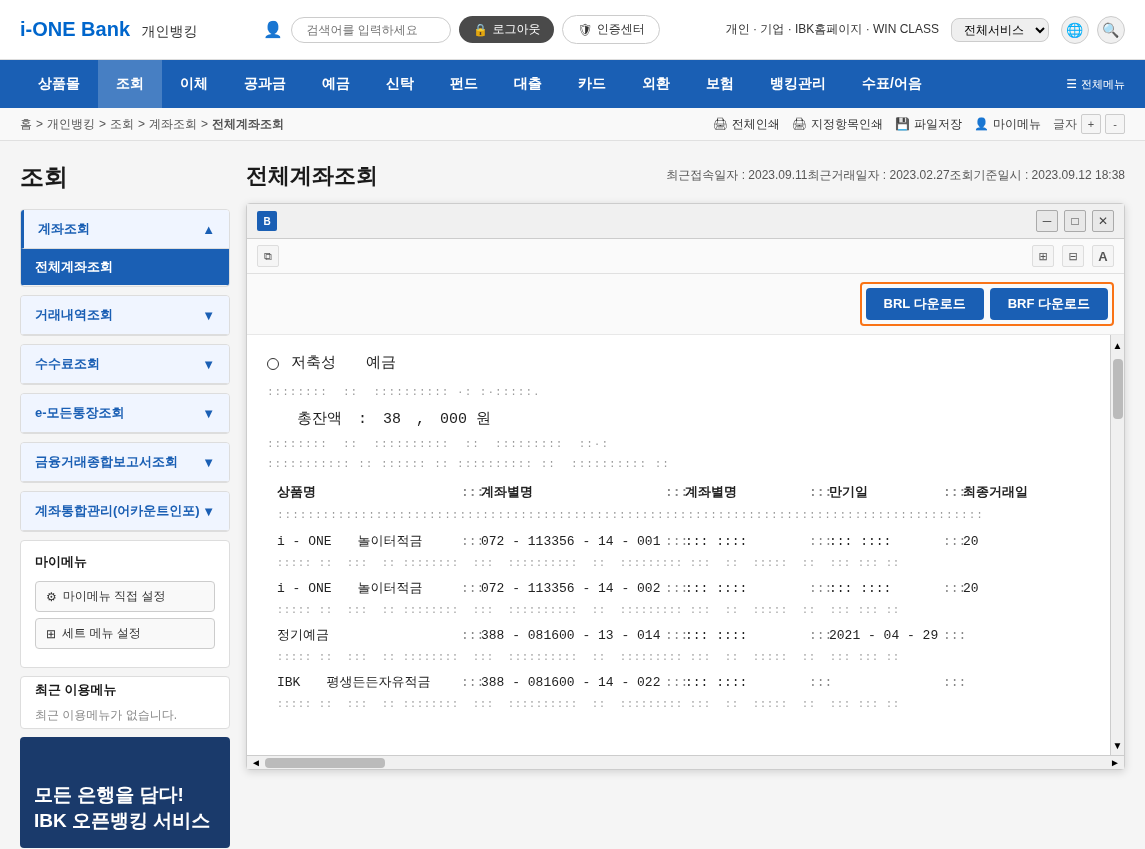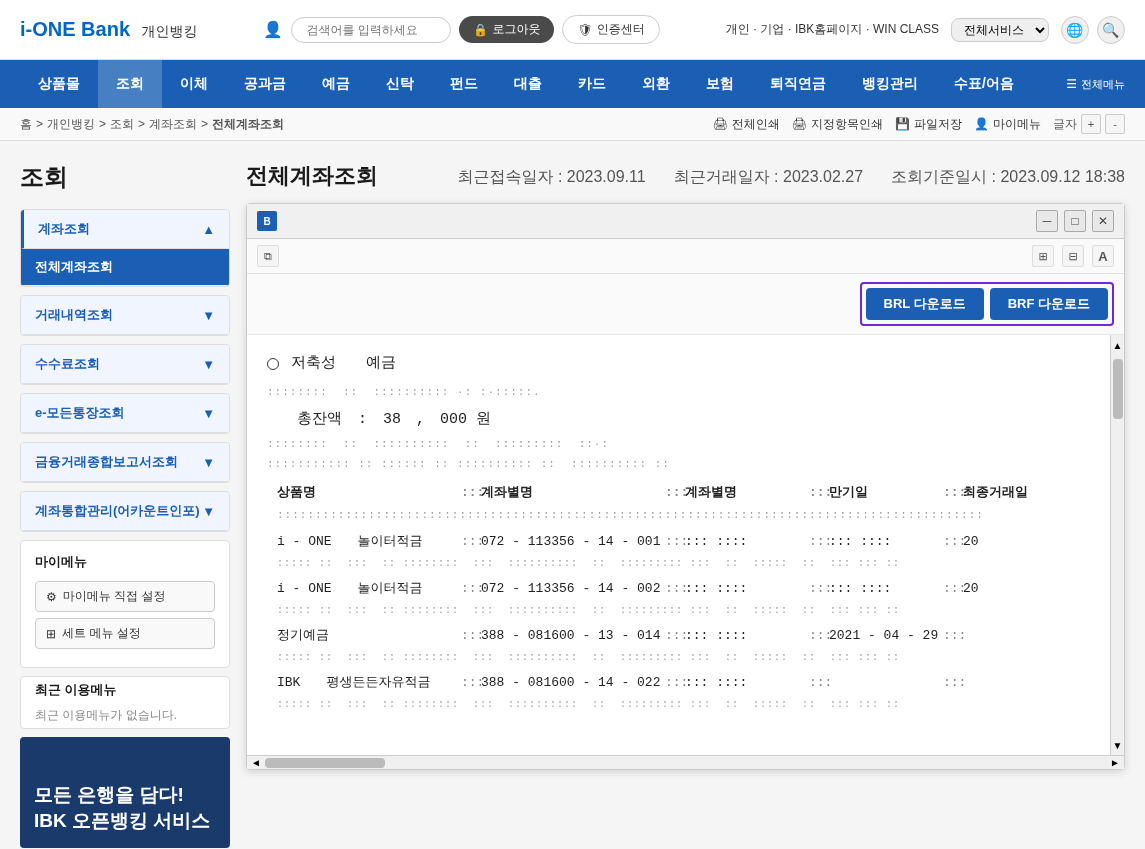--- a/index.html
+++ b/index.html
@@ -48,37 +48,37 @@
     .recent-box { background: #fff; border: 1px solid #ddd; border-radius: 4px; margin-bottom: 8px; padding: 4px 14px; }
     .recent-title { font-size: 13px; font-weight: bold; color: #1a1a1a; margin-bottom: 8px; }
     .recent-text { font-size: 12px; color: #888; }
 
     .banner-box { background: #1a3a6b; border-radius: 4px; padding: 14px; color: #fff; font-size: 12px; margin-top: 8px; min-height: 70px; display: flex; align-items: center; }
 
     
     .content { flex: 1; }
     .content-header { display: flex; align-items: flex-start; justify-content: space-between; margin-bottom: 12px; }
     .content-title { font-size: 22px; font-weight: bold; color: #1a1a1a; }
-    .content-info { font-size: 16px; color: #555; display: flex; gap: 28px; padding-top: 6px; }
+    .content-info { font-size: 12px; color: #555; display: flex; gap: 0; padding-top: 6px; }
 
     
     .doc-window { background: #fff; border: 1px solid #ccc; border-radius: 4px; box-shadow: 0 2px 8px rgba(0,0,0,0.15); }
     .doc-titlebar { background: #f0f0f0; border-bottom: 1px solid #ccc; padding: 6px 10px; display: flex; align-items: center; justify-content: space-between; }
     .doc-titlebar-left { display: flex; align-items: center; gap: 8px; }
     .doc-icon { width: 20px; height: 20px; background: #1a5fb4; border-radius: 2px; display: flex; align-items: center; justify-content: center; color: #fff; font-size: 10px; font-weight: bold; }
     .doc-titlebar-right { display: flex; align-items: center; gap: 6px; }
     .doc-winbtn { width: 22px; height: 22px; border: 1px solid #aaa; background: #e8e8e8; border-radius: 2px; cursor: pointer; display: flex; align-items: center; justify-content: center; font-size: 12px; color: #444; }
 
     .doc-toolbar { padding: 6px 10px; border-bottom: 1px solid #e0e0e0; display: flex; align-items: center; gap: 8px; background: #fafafa; }
     .doc-tool-icon { width: 22px; height: 22px; border: 1px solid #ddd; background: #f5f5f5; border-radius: 2px; display: flex; align-items: center; justify-content: center; font-size: 11px; cursor: pointer; color: #555; }
 
     .doc-action-bar { padding: 8px 10px; display: flex; justify-content: flex-end; gap: 8px; background: #fafafa; border-bottom: 1px solid #e8e8e8; }
     .dl-btn-brl { background: #1a5fb4; color: #fff; border: none; padding: 7px 18px; border-radius: 4px; font-size: 13px; cursor: pointer; font-weight: bold; }
     .dl-btn-brf { background: #1a5fb4; color: #fff; border: none; padding: 7px 18px; border-radius: 4px; font-size: 13px; cursor: pointer; font-weight: bold; }
-    .download-highlight { border: 2px solid #6d28d9; border-radius: 4px; padding: 4px; display: inline-flex; gap: 6px; }
+    .download-highlight { border: 2px solid #f97316; border-radius: 4px; padding: 4px; display: inline-flex; gap: 6px; }
 
     
     .doc-content-wrap { display: flex; }
     .doc-content { flex: 1; padding: 16px 20px; font-family: 'Courier New', monospace; font-size: 13px; line-height: 1.7; color: #222; overflow: hidden; }
     .doc-scrollbar { width: 14px; background: #f0f0f0; border-left: 1px solid #ccc; display: flex; flex-direction: column; align-items: center; }
     .doc-scroll-thumb { width: 10px; height: 60px; background: #bbb; border-radius: 4px; margin: 4px 2px; cursor: pointer; }
     .doc-bottom-scroll { height: 14px; background: #f0f0f0; border-top: 1px solid #ccc; display: flex; align-items: center; padding: 0 4px; }
     .doc-hscroll-thumb { height: 10px; width: 120px; background: #bbb; border-radius: 4px; margin: 2px 4px; cursor: pointer; }
 
     .doc-line { margin: 2px 0; white-space: pre; }
@@ -124,21 +124,20 @@
   <div class="nav-item" style="background:rgba(255,255,255,0.2);">조회</div>
   <div class="nav-item">이체</div>
   <div class="nav-item">공과금</div>
   <div class="nav-item">예금</div>
   <div class="nav-item">신탁</div>
   <div class="nav-item">펀드</div>
   <div class="nav-item">대출</div>
   <div class="nav-item">카드</div>
   <div class="nav-item">외환</div>
   <div class="nav-item">보험</div>
-  <div class="nav-item">퇴직연금</div>
   <div class="nav-item">뱅킹관리</div>
   <div class="nav-item">수표/어음</div>
   <div class="nav-more" style="margin-left:auto;">
     <span>☰</span>
     <span style="font-size:11px;">전체메뉴</span>
   </div>
 </div>
 
 <div class="breadcrumb-bar">
   <div class="breadcrumb-left">

